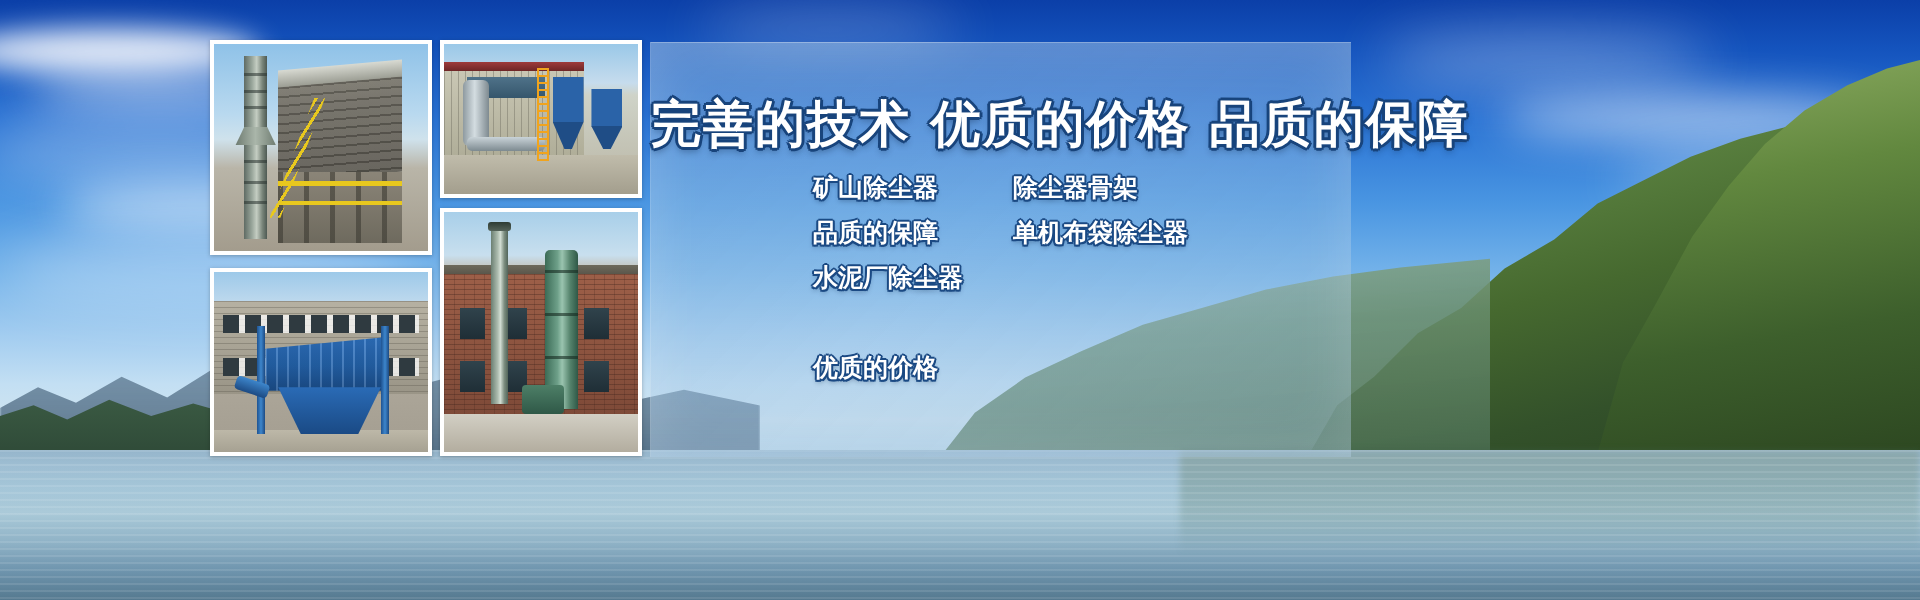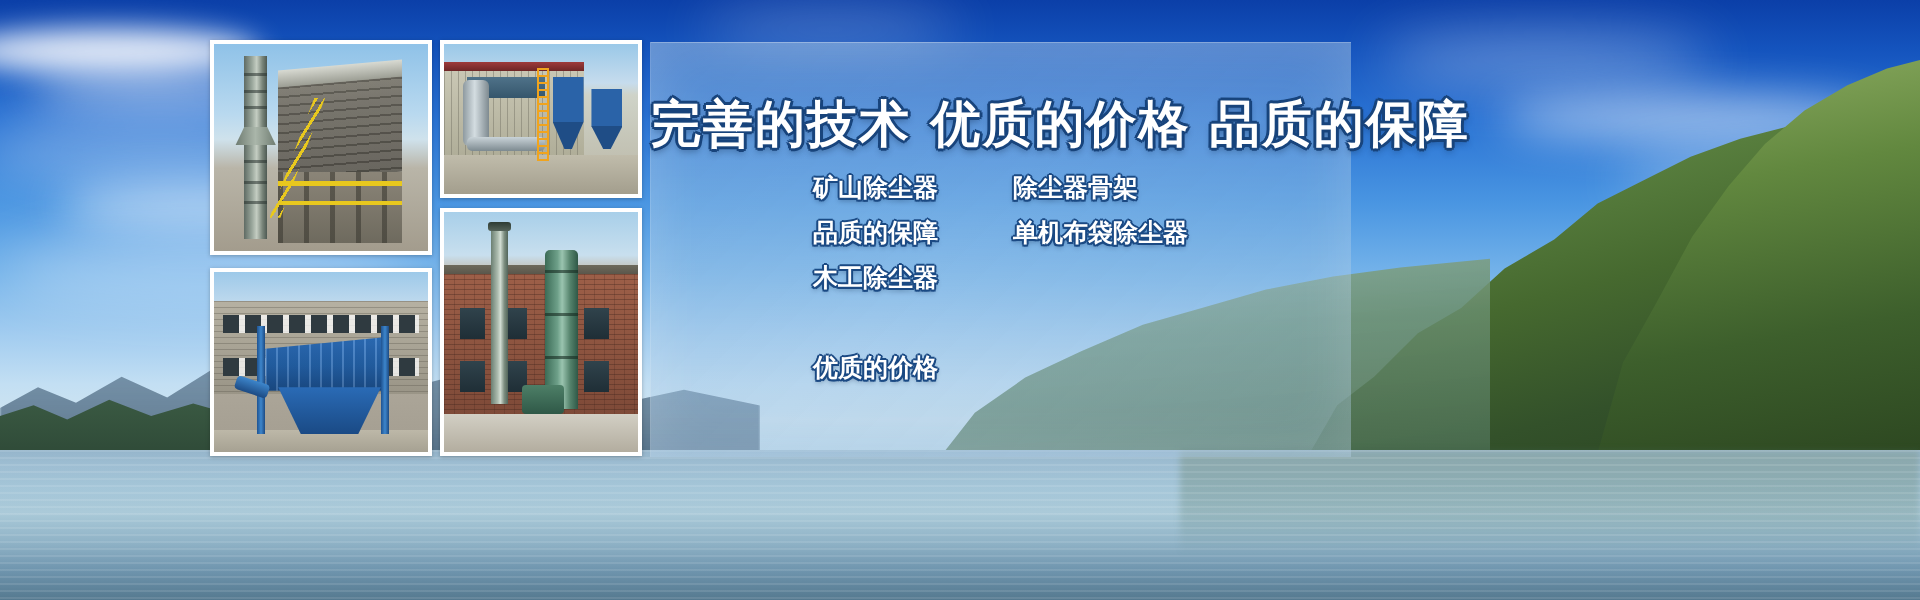--- a/index.html
+++ b/index.html
@@ -307,21 +307,21 @@
         <div class="pcell c-left">矿山除尘器</div>
         <div class="pcell c-right">除尘器骨架</div>
       </div>
 
       <div class="prow">
         <div class="pcell c-left">品质的保障</div>
         <div class="pcell c-right">单机布袋除尘器</div>
       </div>
 
       <div class="prow">
-        <div class="pcell c-left">木工除尘器</div>
+        <div class="pcell c-left">水泥厂除尘器</div>
       </div>
 
       <div class="prow">
       </div>
 
       <div class="prow">
         <div class="pcell c-right">优质的价格</div>
       </div>
 
     </div>

